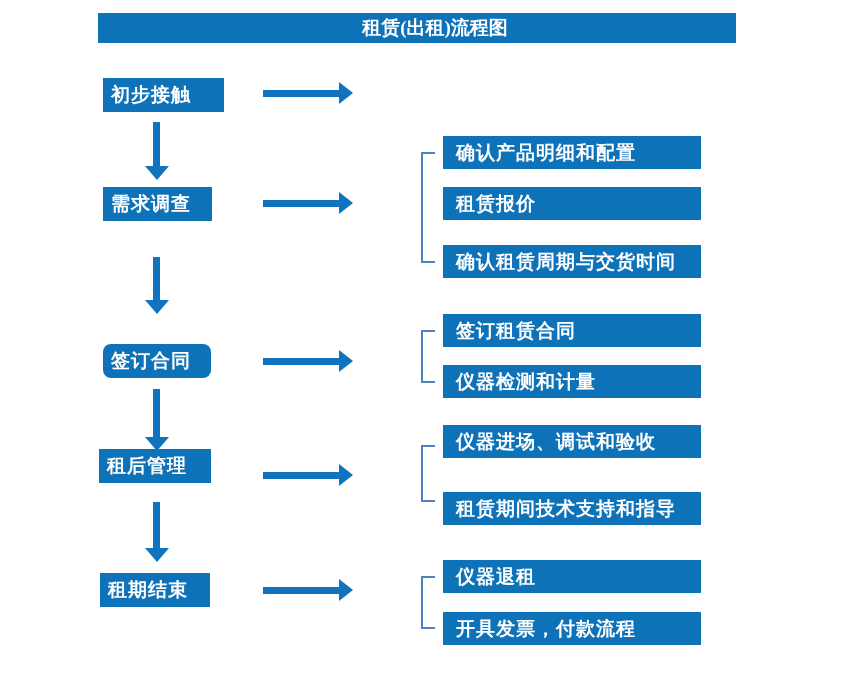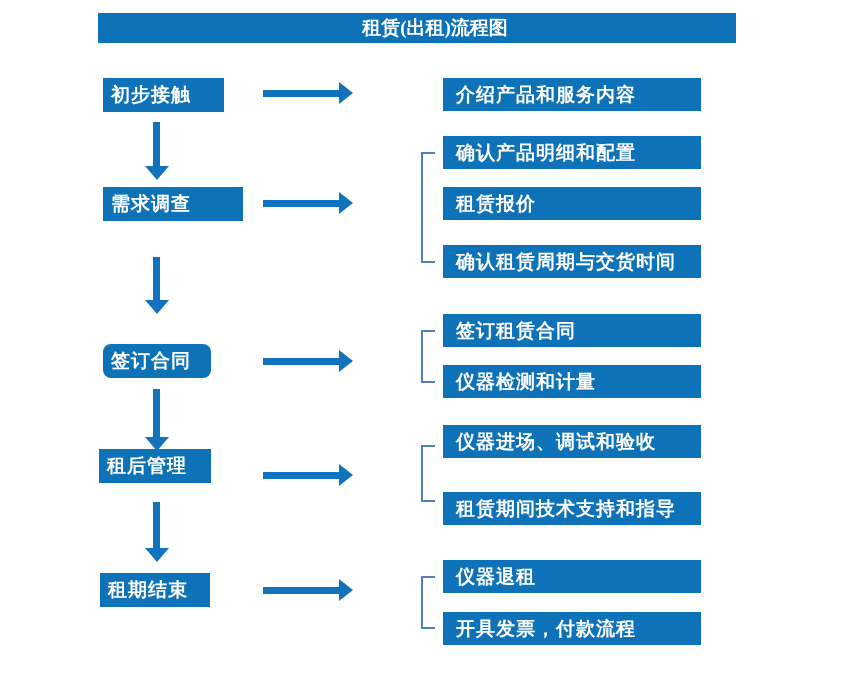--- a/index.html
+++ b/index.html
@@ -69,21 +69,21 @@
   }
 </style>
 </head>
 <body>
 
 <div class="canvas">
 
   <div class="title-bar">租赁(出租)流程图</div>
 
   <div class="stage-box" style="left:103px; top:78px; width:121px;">初步接触</div>
-  <div class="stage-box" style="left:103px; top:187px; width:140px;text-align:center;">需求调查</div>
+  <div class="stage-box" style="left:103px; top:187px; width:109px;text-align:center;">需求调查</div>
   <div class="stage-box" style="left:103px; top:344px; width:108px;border-radius:8px;">签订合同</div>
   <div class="stage-box" style="left:99px; top:449px; width:112px;">租后管理</div>
   <div class="stage-box" style="left:100px; top:573px; width:110px;">租期结束</div>
 
   <div class="harrow" style="top:82px;">
     <div class="shaft"></div>
     <div class="head"></div>
   </div>
   <div class="harrow" style="top:192px;">
     <div class="shaft"></div>
@@ -117,21 +117,20 @@
   <div class="varrow" style="top:502px; height:60px;">
     <div class="shaft"></div>
     <div class="head"></div>
   </div>
 
   <div class="bracket" style="top:152px; height:111px;"></div>
   <div class="bracket" style="top:330px; height:53px;"></div>
   <div class="bracket" style="top:445px; height:57px;"></div>
   <div class="bracket" style="top:576px; height:53px;"></div>
 
-  <div class="step-box" style="top:78px;">介绍产品和服务内容</div>
   <div class="step-box" style="top:136px;">确认产品明细和配置</div>
   <div class="step-box" style="top:187px;">租赁报价</div>
   <div class="step-box" style="top:245px;">确认租赁周期与交货时间</div>
   <div class="step-box" style="top:314px;">签订租赁合同</div>
   <div class="step-box" style="top:365px;">仪器检测和计量</div>
   <div class="step-box" style="top:425px;">仪器进场、调试和验收</div>
   <div class="step-box" style="top:492px;">租赁期间技术支持和指导</div>
   <div class="step-box" style="top:560px;">仪器退租</div>
   <div class="step-box" style="top:612px;">开具发票，付款流程</div>
 

